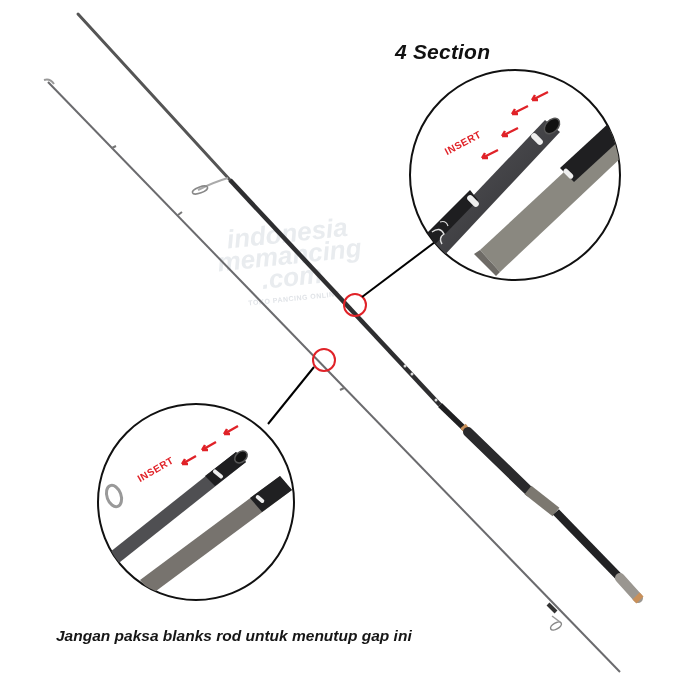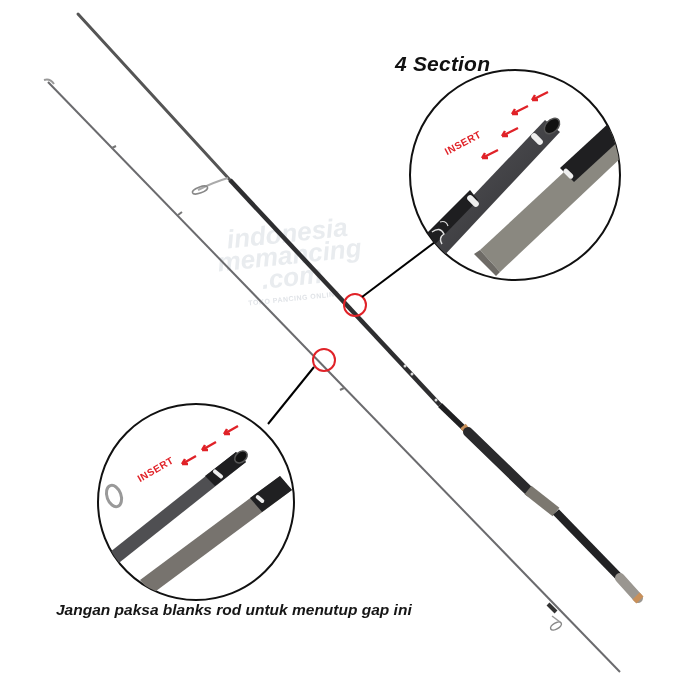--- a/index.html
+++ b/index.html
@@ -1,21 +1,21 @@
 <!DOCTYPE html>
 <html><head>
 <meta charset="utf-8">
 <style>
   html,body{margin:0;padding:0;background:#ffffff;}
   #stage{position:relative;width:700px;height:700px;overflow:hidden;background:#ffffff;
          font-family:"Liberation Sans","DejaVu Sans",sans-serif;}
   svg.layer{position:absolute;left:0;top:0;}
-  .title{position:absolute;left:395px;top:52px;font-size:21px;font-weight:bold;font-style:italic;color:#111;letter-spacing:0.2px;}
+  .title{position:absolute;left:395px;top:40px;font-size:21px;font-weight:bold;font-style:italic;color:#111;letter-spacing:0.2px;}
   .caption{position:absolute;left:56px;top:600px;font-size:15.5px;font-weight:bold;font-style:italic;color:#161616;line-height:19px;}
-  .caption span{display:block;white-space:nowrap;}
+  .caption span{display:block;white-space:nowrap;margin-top:26px;}
   .insert{position:absolute;font-size:10px;font-weight:bold;color:#e02228;transform-origin:left bottom;letter-spacing:0.5px;}
   .wm{position:absolute;left:218px;top:222px;color:#e9ecef;font-weight:bold;font-style:italic;font-size:26px;line-height:22px;text-align:center;transform:rotate(-6deg);}
   .wm small{display:block;font-size:7px;font-style:normal;line-height:10px;color:#e1e4e8;letter-spacing:0.5px;margin-top:6px;}
 </style>
 </head>
 <body>
 
 <div id="stage">
 
   <div class="wm">

